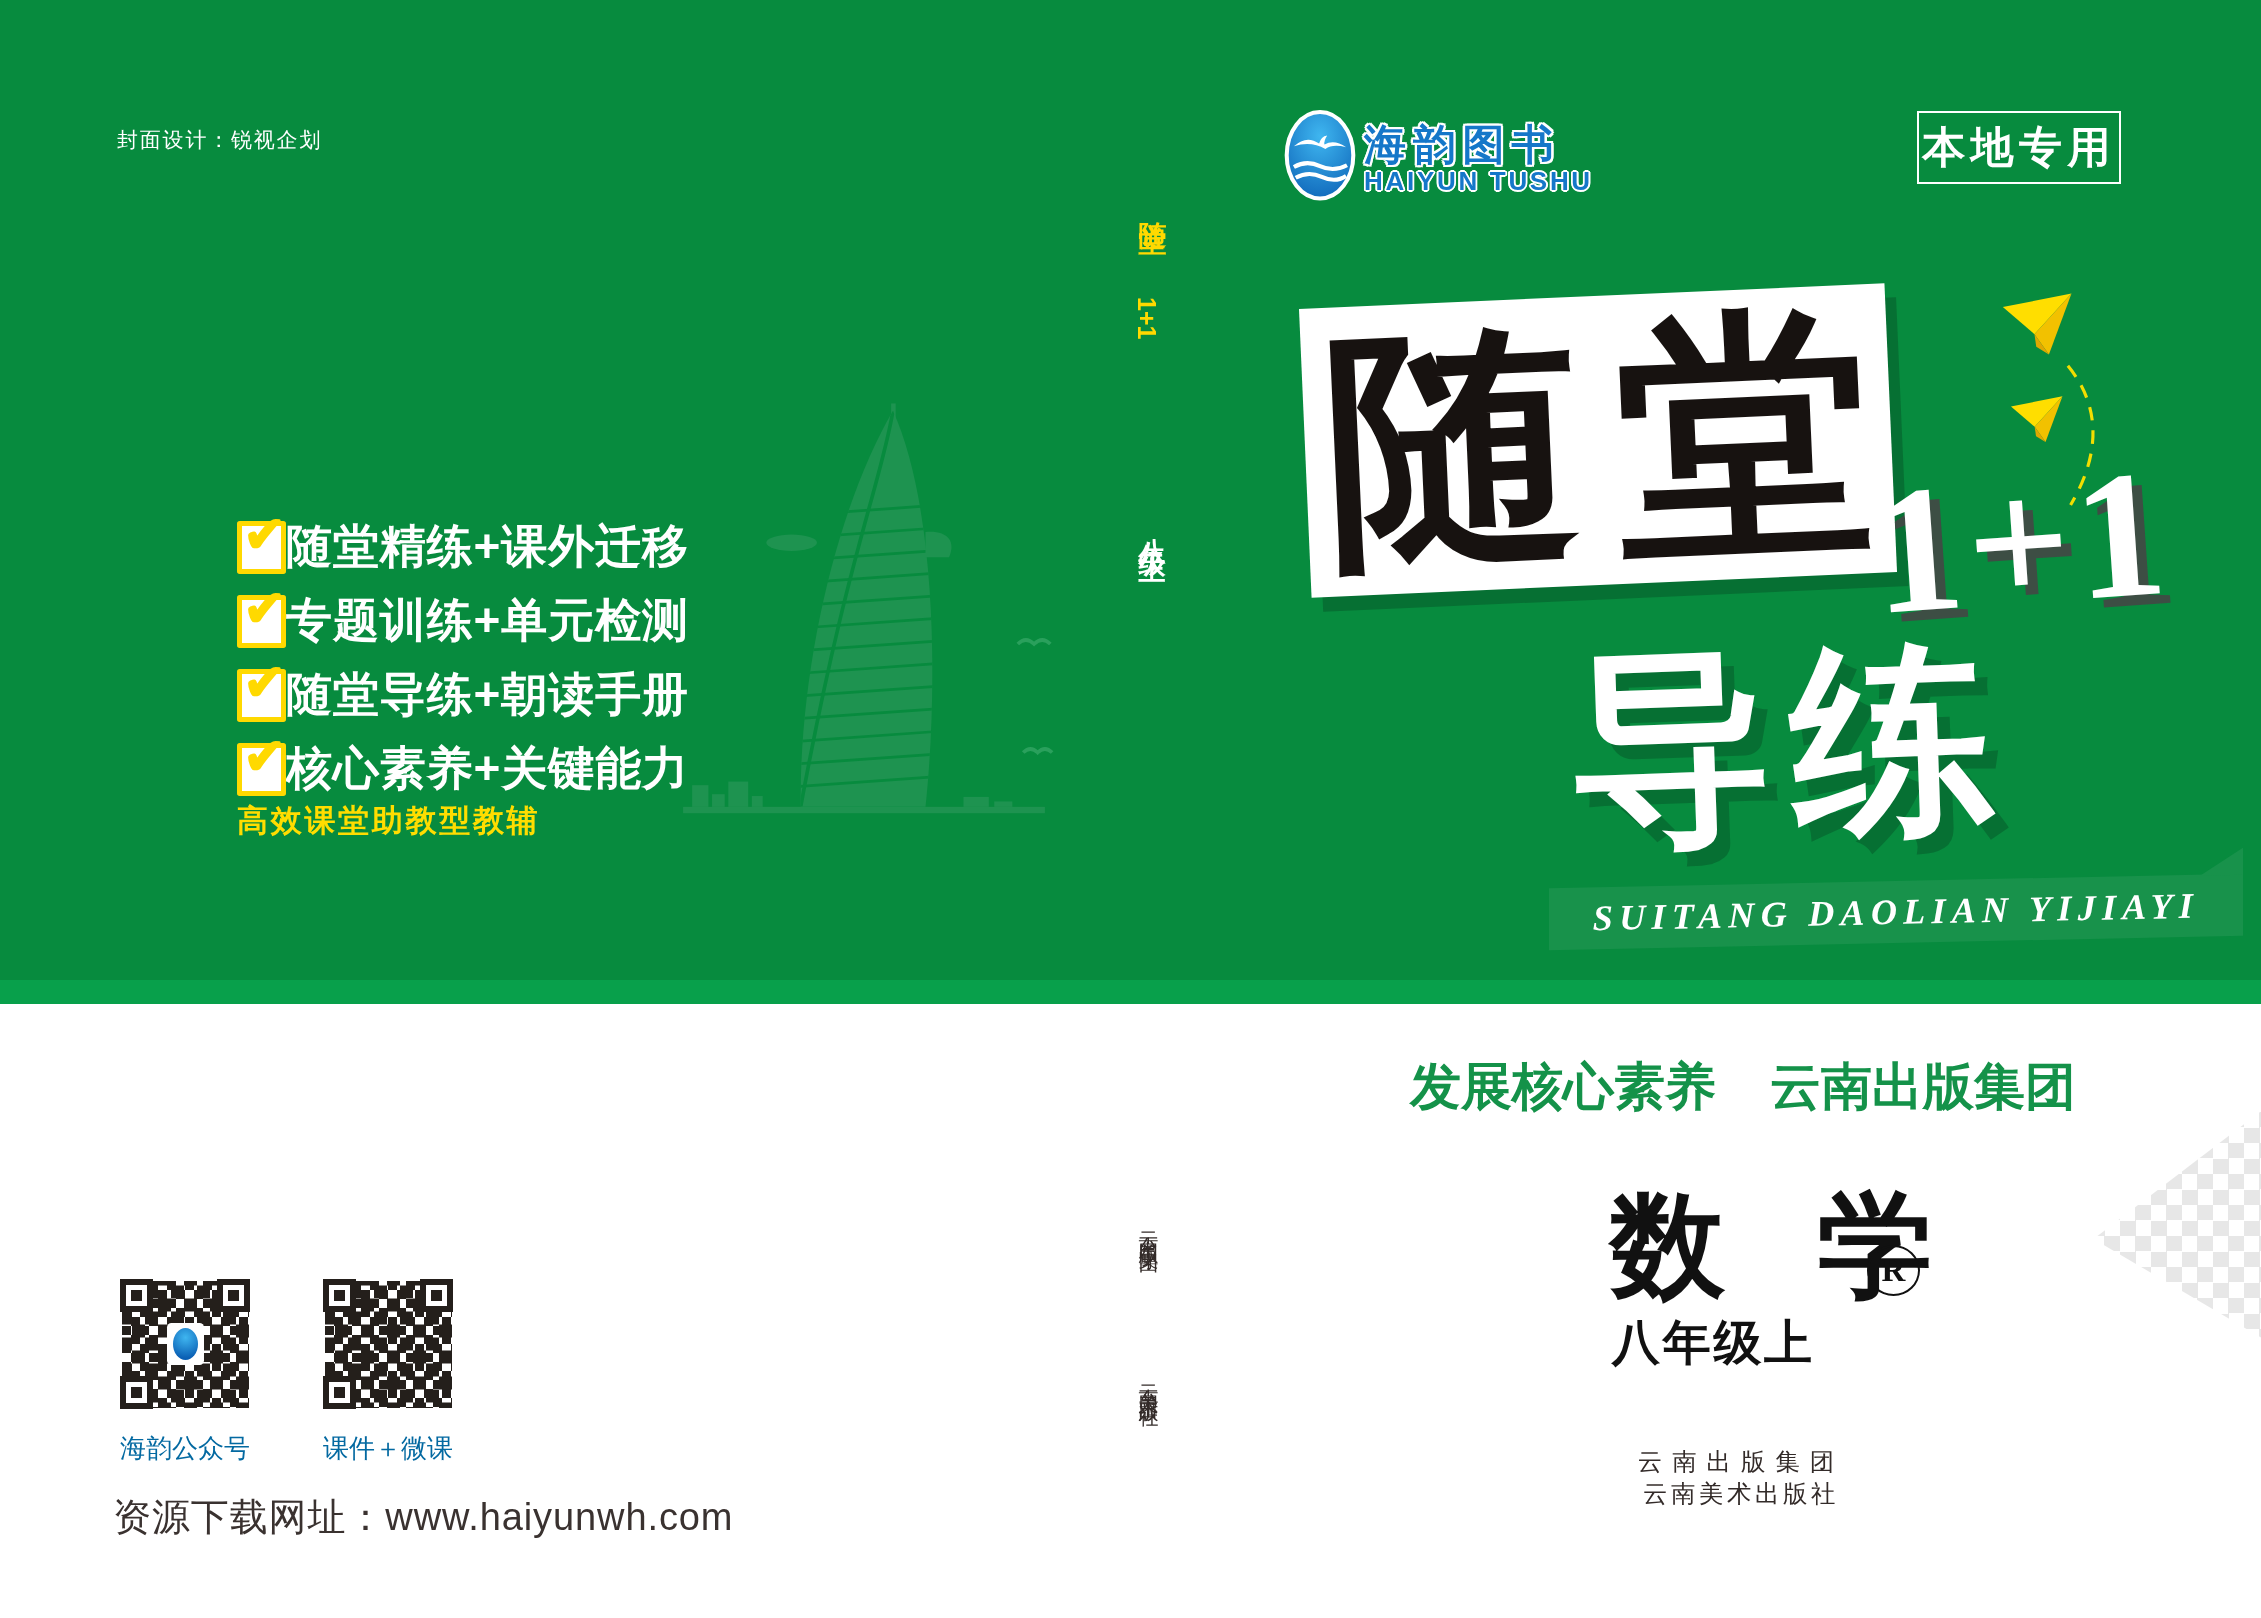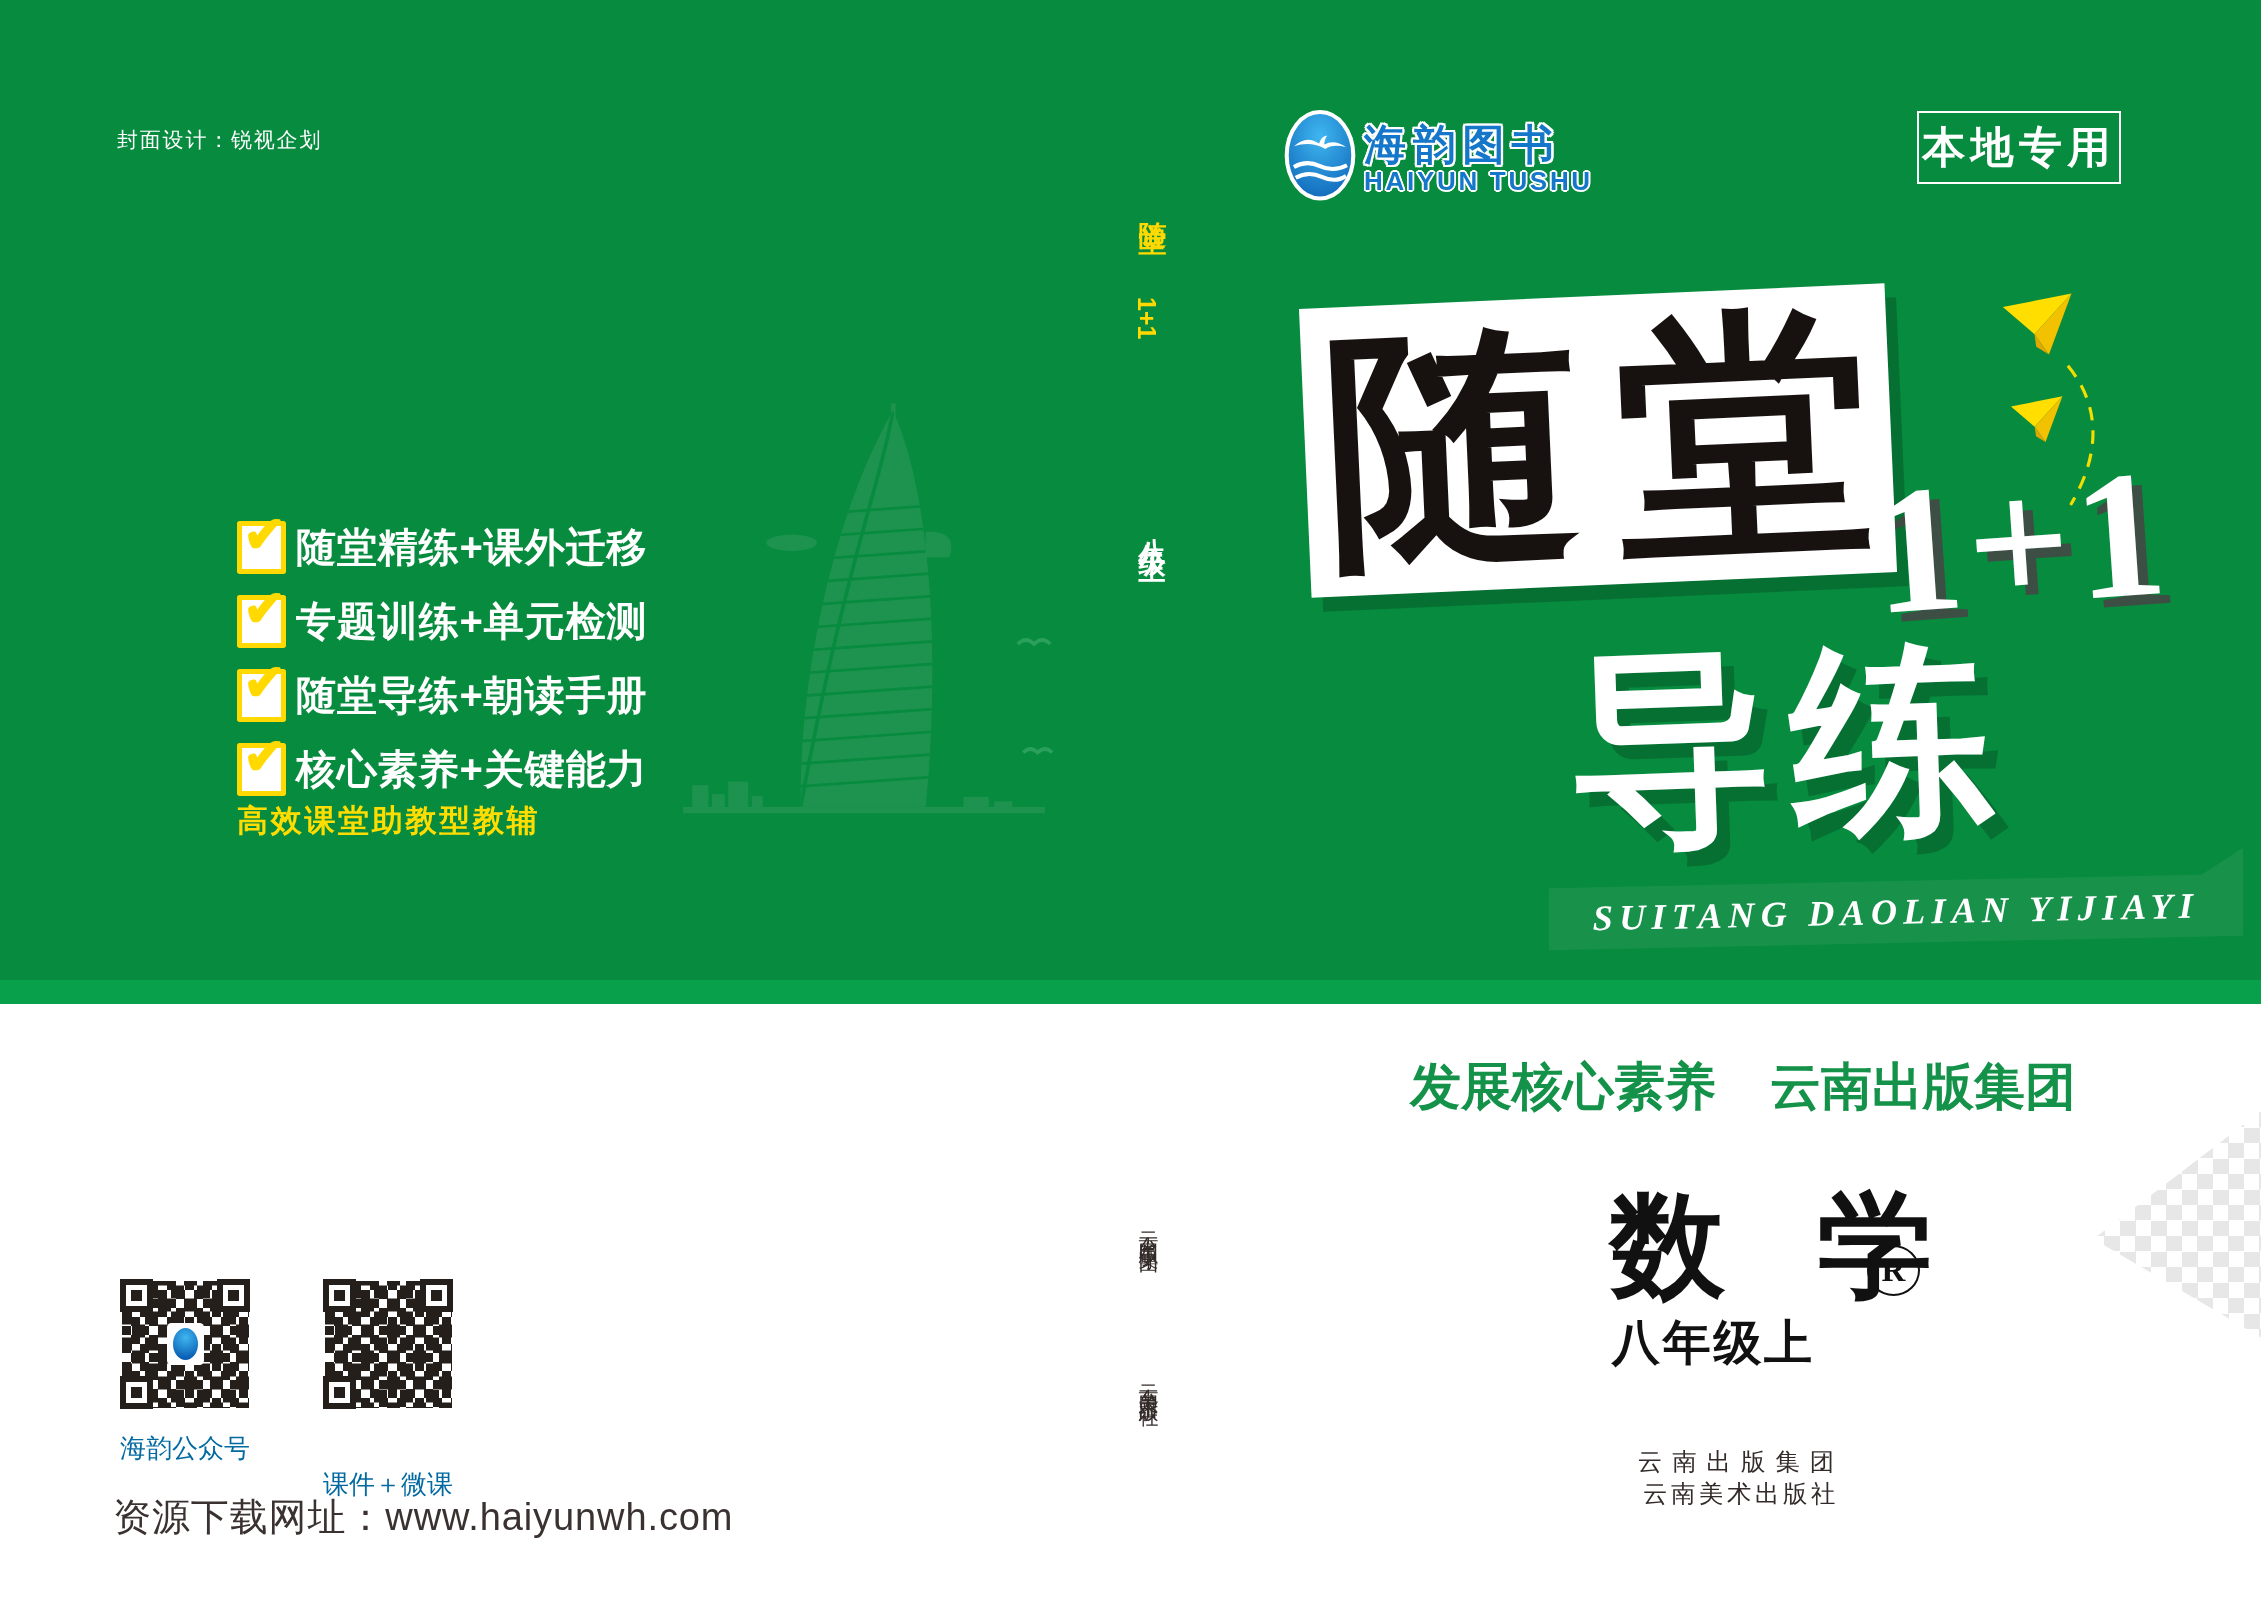--- a/index.html
+++ b/index.html
@@ -13,21 +13,21 @@
   
   .watermark{position:absolute;left:665px;top:398px;width:398px;height:493px;}
 
   
   .design-credit{position:absolute;left:117px;top:126px;color:#ffffff;font-size:21px;letter-spacing:1.8px;}
   .feature-list{position:absolute;left:237px;top:510px;width:497px;}
   .feature-row{display:flex;align-items:center;height:74px;}
   .checkbox{position:relative;width:39px;height:43px;border:5px solid #FFD900;border-radius:2.7px;
             background:#ffffff;flex:0 0 auto;}
   .checkbox .tick{position:absolute;left:0.9px;top:-17px;color:#FFD900;font-size:51px;font-weight:900;line-height:1;}
-  .feature-text{color:#ffffff;font-size:40px;font-weight:700;margin-left:10px;letter-spacing:0.9px;white-space:nowrap;}
+  .feature-text{color:#ffffff;font-size:46px;font-weight:700;margin-left:0;letter-spacing:0.9px;white-space:nowrap;}
   .slogan{position:absolute;left:237px;top:800px;color:#FFDD00;font-size:31px;font-weight:900;
           font-family:"Liberation Serif",serif;letter-spacing:2.7px;white-space:nowrap;}
 
   .qr{position:absolute;width:136px;height:136px;background:#ffffff;}
   .qr .noise{position:absolute;inset:4.5px;
      background:repeating-conic-gradient(#241f1b 0 25%, transparent 0 50%) 0 0/18px 18px,
                 repeating-conic-gradient(#241f1b 0 25%, transparent 0 50%) 10px 4.5px/26px 26px;}
   .finder{position:absolute;width:33px;height:33px;border:6.3px solid #241f1b;background:#ffffff;box-sizing:border-box;}
   .finder::after{content:"";position:absolute;left:5px;top:5px;width:11px;height:11px;background:#241f1b;}
   .qr-logo{position:absolute;left:50px;top:47px;width:37px;height:42px;background:#ffffff;border-radius:4.5px;
@@ -186,21 +186,21 @@
         <div class="oval"></div>
       </div>
   </div>
   <div class="qr" style="left:320px;top:1276px;">
     <div class="noise"></div>
     <div class="finder" style="left:2.7px;top:2.7px;"></div>
     <div class="finder" style="right:2.7px;top:2.7px;"></div>
     <div class="finder" style="left:2.7px;bottom:2.7px;"></div>
   </div>
   <div class="qr-label" style="left:117px;">海韵公众号</div>
-  <div class="qr-label" style="left:320px;margin-top:36px;">课件＋微课</div>
+  <div class="qr-label" style="left:320px;">课件＋微课</div>
   <div class="download-line">资源下载网址：www.haiyunwh.com</div>
 
   <div class="spine-series v-upright">随堂</div>
   <div class="spine-num">1+1</div>
   <div class="spine-grade v-upright">八年级上</div>
   <div class="spine-pub1 v-upright">云南出版集团</div>
   <div class="spine-pub2 v-upright">云南美术出版社</div>
 
   <svg class="logo-svg" viewBox="0 0 160 205">
     <defs>

